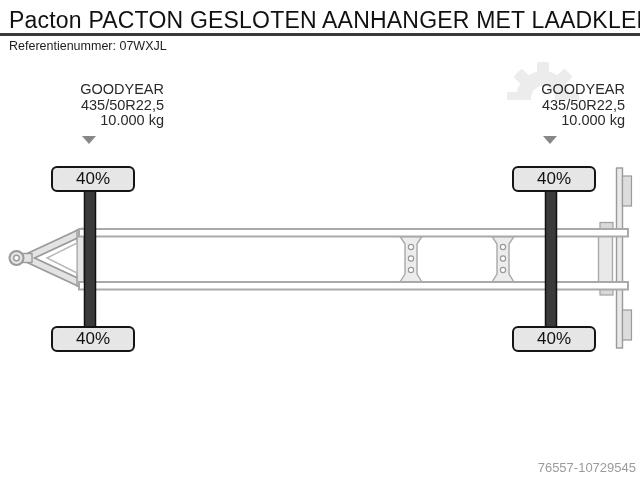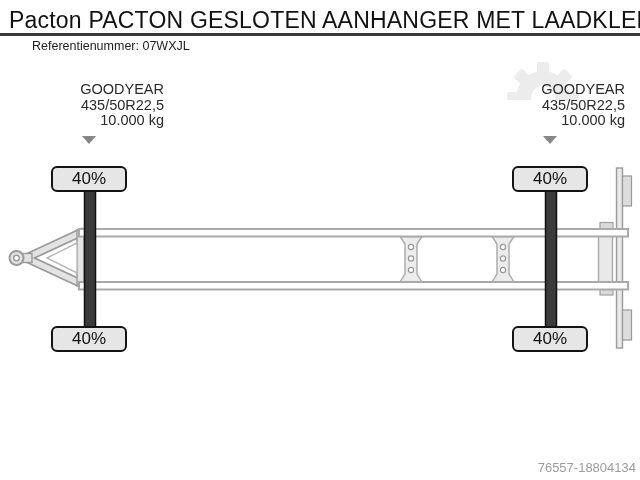--- a/index.html
+++ b/index.html
@@ -7,37 +7,37 @@
     width:640px;height:480px;position:relative;overflow:hidden;
     background:#ffffff;font-family:"Liberation Sans",sans-serif;
     -webkit-font-smoothing:antialiased;
   }
   .abs{position:absolute;}
   
   .page-title{
     left:9px;top:7px;font-size:23px;color:#111;letter-spacing:.2px;white-space:nowrap;
   }
   .title-rule{left:0;top:33px;width:640px;height:2.5px;background:#3a3a3a;}
-  .ref-line{left:9px;top:39px;font-size:12.5px;color:#1d1d1d;margin-left:23px;}
+  .ref-line{left:9px;top:39px;font-size:12.5px;color:#1d1d1d;}
   
   .gear-wrap{left:502px;top:54px;width:82px;height:46px;overflow:hidden;}
   
   .tire-label{width:150px;top:82px;text-align:right;color:#2a2a2a;
     font-size:14.5px;line-height:15.5px;}
   .tire-label-left{left:14px;}
   .tire-label-right{left:475px;}
   .pointer-triangle{
     width:0;height:0;margin:7px auto 0 auto;
     border-left:7px solid transparent;border-right:7px solid transparent;
     border-top:8px solid #878787;
   }
   
   .diagram-svg{left:0;top:0;}
   .tire{
-    position:absolute;width:76px;height:26px;box-sizing:border-box;
+    position:absolute;width:84px;height:26px;box-sizing:border-box;
     background:#e6e6e6;border:2.5px solid #141414;border-radius:6px;
     display:flex;align-items:center;justify-content:center;
     font-size:17px;color:#111;
   }
   .tire-fl{left:51px;top:166px;}
   .tire-rl{left:512px;top:166px;}
   .tire-fr{left:51px;top:326px;}
   .tire-rr{left:512px;top:326px;}
   
   .footer-id{right:4px;top:460px;font-size:13px;color:#9c9c9c;}
@@ -121,13 +121,13 @@
 
   <rect x="84.5" y="180" width="11" height="168" fill="#3b3b3b" stroke="#101010" stroke-width="1.5"></rect>
   <rect x="545.5" y="180" width="11" height="168" fill="#3b3b3b" stroke="#101010" stroke-width="1.5"></rect>
 </svg>
 
 <div class="tire tire-fl">40%</div>
 <div class="tire tire-rl">40%</div>
 <div class="tire tire-fr">40%</div>
 <div class="tire tire-rr">40%</div>
 
-<div class="abs footer-id">76557-18804134</div>
+<div class="abs footer-id">76557-10729545</div>
 
 </body></html>

